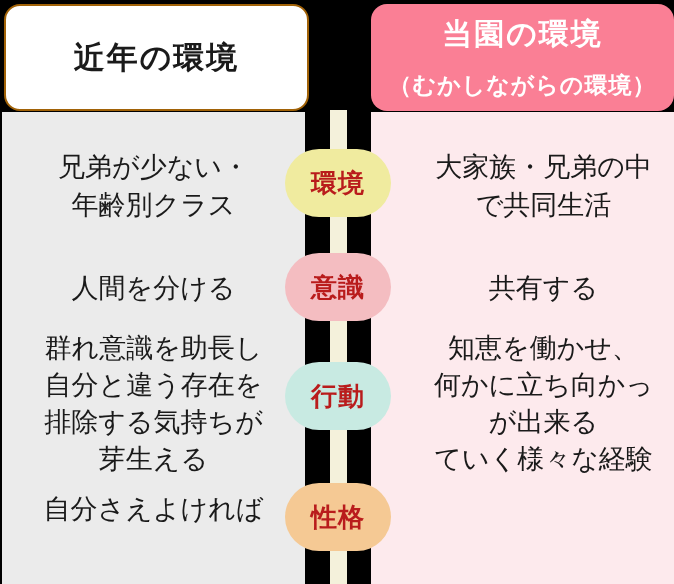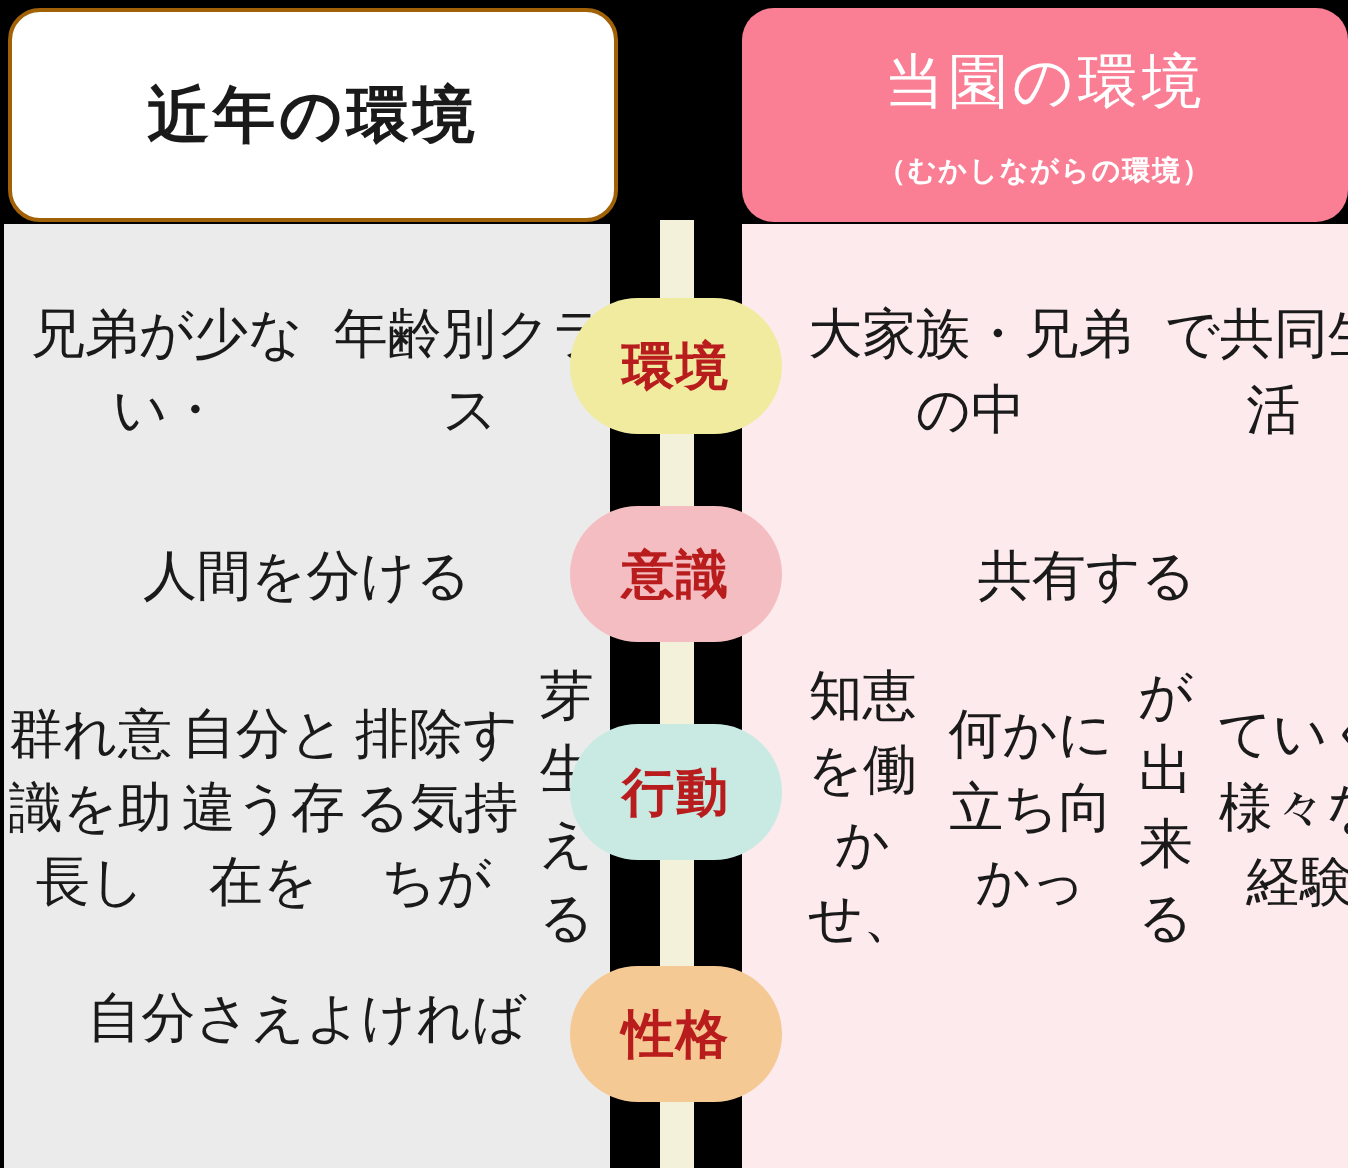--- a/index.html
+++ b/index.html
@@ -13,32 +13,32 @@
   .panel-right{left:371px;width:303px;background:#fdeaed;}
   
   .stick{position:absolute;left:330px;top:110px;width:17px;height:474px;background:#f4f1db;}
   
   .hdr{position:absolute;top:4px;height:107px;border-radius:16px;
        display:flex;flex-direction:column;align-items:center;justify-content:center;
        box-sizing:border-box;text-align:center;}
   .hdr-left{left:4px;width:305px;background:#ffffff;border:2px solid #a16207;}
   .hdr-left .t1{font-size:31px;font-weight:bold;color:#1a1a1a;letter-spacing:2px;}
   .hdr-right{left:371px;width:303px;background:#fa7f95;}
-  .hdr-right .t1{font-size:30px;font-weight:normal;color:#ffffff;letter-spacing:2px;}
-  .hdr-right .t2{font-size:14px;font-weight:bold;color:#ffffff;margin-top:15px;letter-spacing:1px;}
+  .hdr-right .t1{font-size:30px;font-weight:bold;color:#ffffff;letter-spacing:2px;}
+  .hdr-right .t2{font-size:23px;font-weight:bold;color:#ffffff;margin-top:15px;letter-spacing:1px;}
   
   .oval{position:absolute;left:285px;width:106px;height:68px;border-radius:34px;
         display:flex;align-items:center;justify-content:center;
         font-size:26px;font-weight:bold;color:#b91c1c;letter-spacing:1px;}
   .oval-kankyo{top:149px;background:#f0eb9f;}
   .oval-ishiki{top:253px;background:#f4bdc1;}
   .oval-kodo  {top:362px;background:#c8eae2;}
   .oval-seikaku{top:483px;background:#f5c994;}
   
-  .cell{position:absolute;display:flex;flex-direction:row;align-items:center;
+  .cell{position:absolute;display:flex;flex-direction:column;align-items:center;
         justify-content:center;text-align:center;color:#1a1a1a;font-size:27px;
         line-height:38px;}
   .cell.left{left:2px;width:303px;}
   .cell.right{left:392px;width:303px;}
   .r1{top:142px;height:88px;}
   .r2{top:266px;height:44px;}
   .r3{top:328px;height:152px;line-height:37px;}
   .r4{top:487px;height:44px;}
 </style>
 </head>

